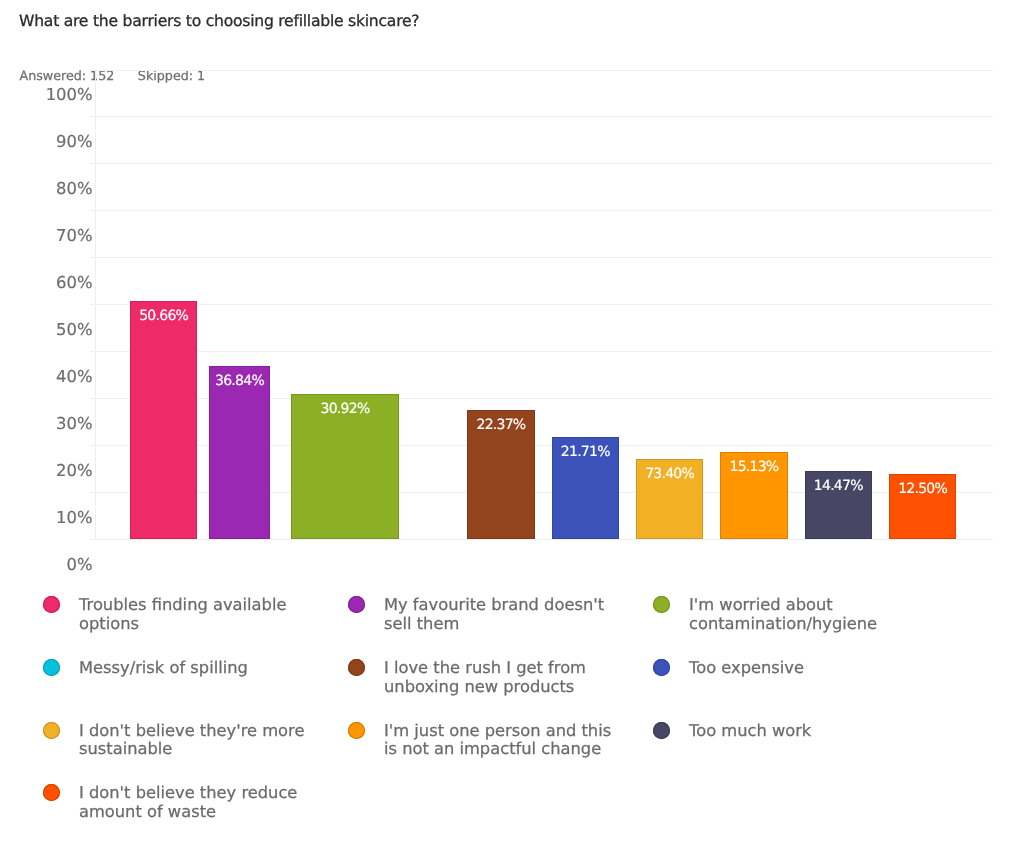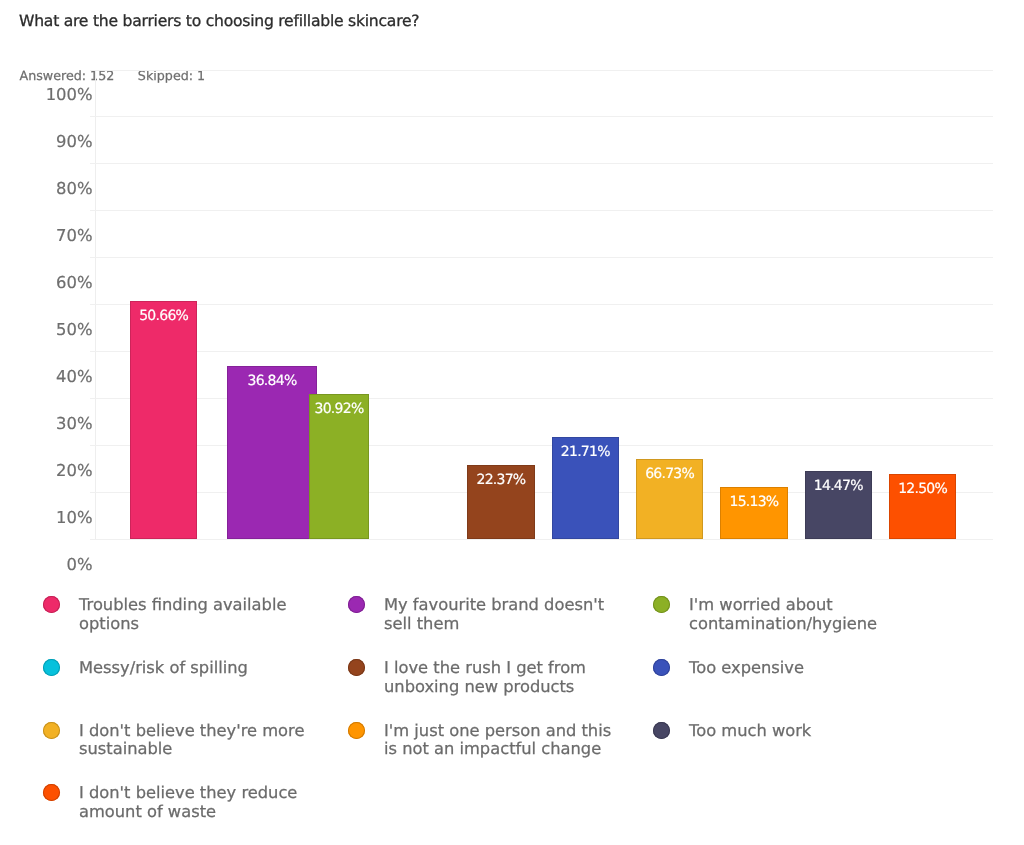--- a/index.html
+++ b/index.html
@@ -55,36 +55,36 @@
     <div class="gridline" style="top: 234.75px;"></div>
     <div class="gridline" style="top: 281.7px;"></div>
     <div class="gridline" style="top: 328.65px;"></div>
     <div class="gridline" style="top: 375.6px;"></div>
     <div class="gridline" style="top: 422.55px;"></div>
     <div class="gridline" style="top: 469.5px;"></div>
 
     <div class="bar" style="left: 35px; width: 67.3px; height: 237.849px; background: rgb(238, 42, 105); box-shadow: rgb(205, 36, 90) 0px 0px 0px 1px inset;">
         <span class="val">50.66%</span>
       </div>
-    <div class="bar" style="left: 132px; width: 90px; height: 172.964px; background: rgb(155, 40, 178); box-shadow: rgb(133, 34, 153) 0px 0px 0px 1px inset;">
+    <div class="bar" style="left: 114px; width: 61px; height: 172.964px; background: rgb(155, 40, 178); box-shadow: rgb(133, 34, 153) 0px 0px 0px 1px inset;">
         <span class="val">36.84%</span>
       </div>
-    <div class="bar" style="left: 214px; width: 60px; height: 145.169px; background: rgb(140, 176, 37); box-shadow: rgb(120, 151, 32) 0px 0px 0px 1px inset;">
+    <div class="bar" style="left: 196px; width: 60px; height: 145.169px; background: rgb(140, 176, 37); box-shadow: rgb(120, 151, 32) 0px 0px 0px 1px inset; padding-left: 48px;">
         <span class="val">30.92%</span>
       </div>
-    <div class="bar" style="left: 372.32px; width: 67.3px; height: 74px; background: rgb(148, 68, 29); box-shadow: rgb(127, 58, 25) 0px 0px 0px 1px inset;">
+    <div class="bar" style="left: 372.32px; width: 67.3px; height: 129px; background: rgb(148, 68, 29); box-shadow: rgb(127, 58, 25) 0px 0px 0px 1px inset;">
         <span class="val">22.37%</span>
       </div>
     <div class="bar" style="left: 456.65px; width: 67.3px; height: 101.928px; background: rgb(58, 82, 186); box-shadow: rgb(50, 71, 160) 0px 0px 0px 1px inset;">
         <span class="val">21.71%</span>
       </div>
     <div class="bar" style="left: 540.98px; width: 67.3px; height: 80.3315px; background: rgb(242, 177, 36); box-shadow: rgb(208, 152, 31) 0px 0px 0px 1px inset;">
-        <span class="val">66.73%</span>
+        <span class="val">73.40%</span>
       </div>
-    <div class="bar" style="left: 625.31px; width: 67.3px; height: 52px; background: rgb(255, 149, 0); box-shadow: rgb(219, 128, 0) 0px 0px 0px 1px inset;">
+    <div class="bar" style="left: 625.31px; width: 67.3px; height: 87px; background: rgb(255, 149, 0); box-shadow: rgb(219, 128, 0) 0px 0px 0px 1px inset;">
         <span class="val">15.13%</span>
       </div>
     <div class="bar" style="left: 709.64px; width: 67.3px; height: 67.9367px; background: rgb(71, 70, 100); box-shadow: rgb(61, 60, 86) 0px 0px 0px 1px inset;">
         <span class="val">14.47%</span>
       </div>
     <div class="bar" style="left: 793.97px; width: 67.3px; height: 65px; background: rgb(253, 80, 0); box-shadow: rgb(218, 69, 0) 0px 0px 0px 1px inset;">
         <span class="val">12.50%</span>
       </div>
   </div>
 

